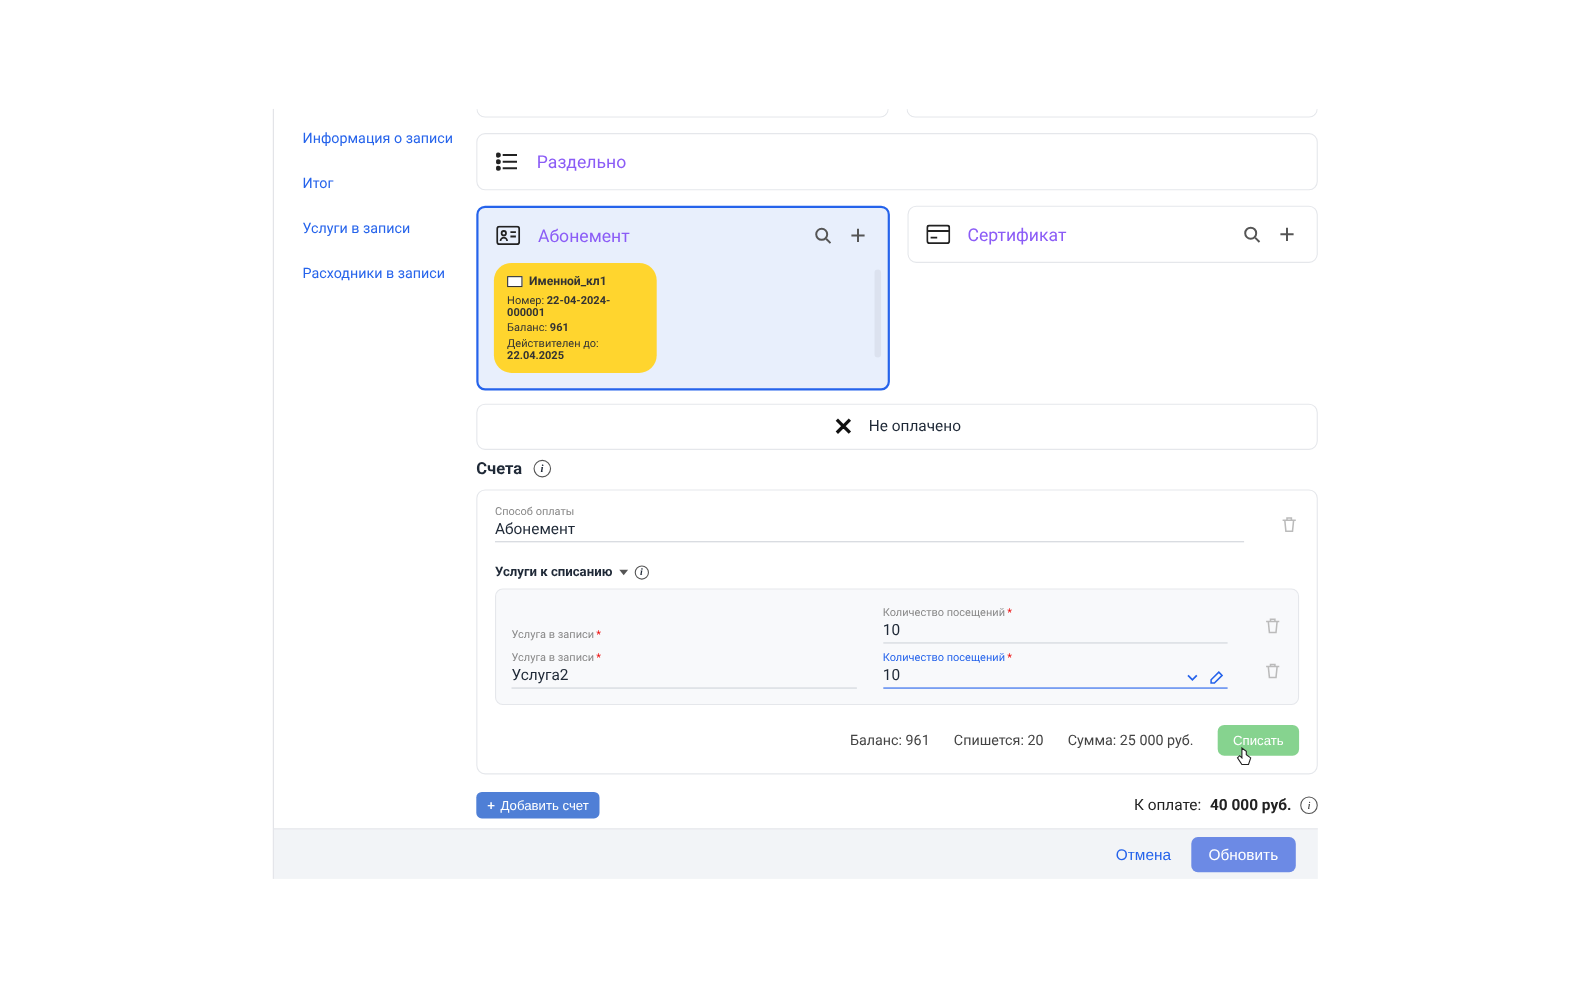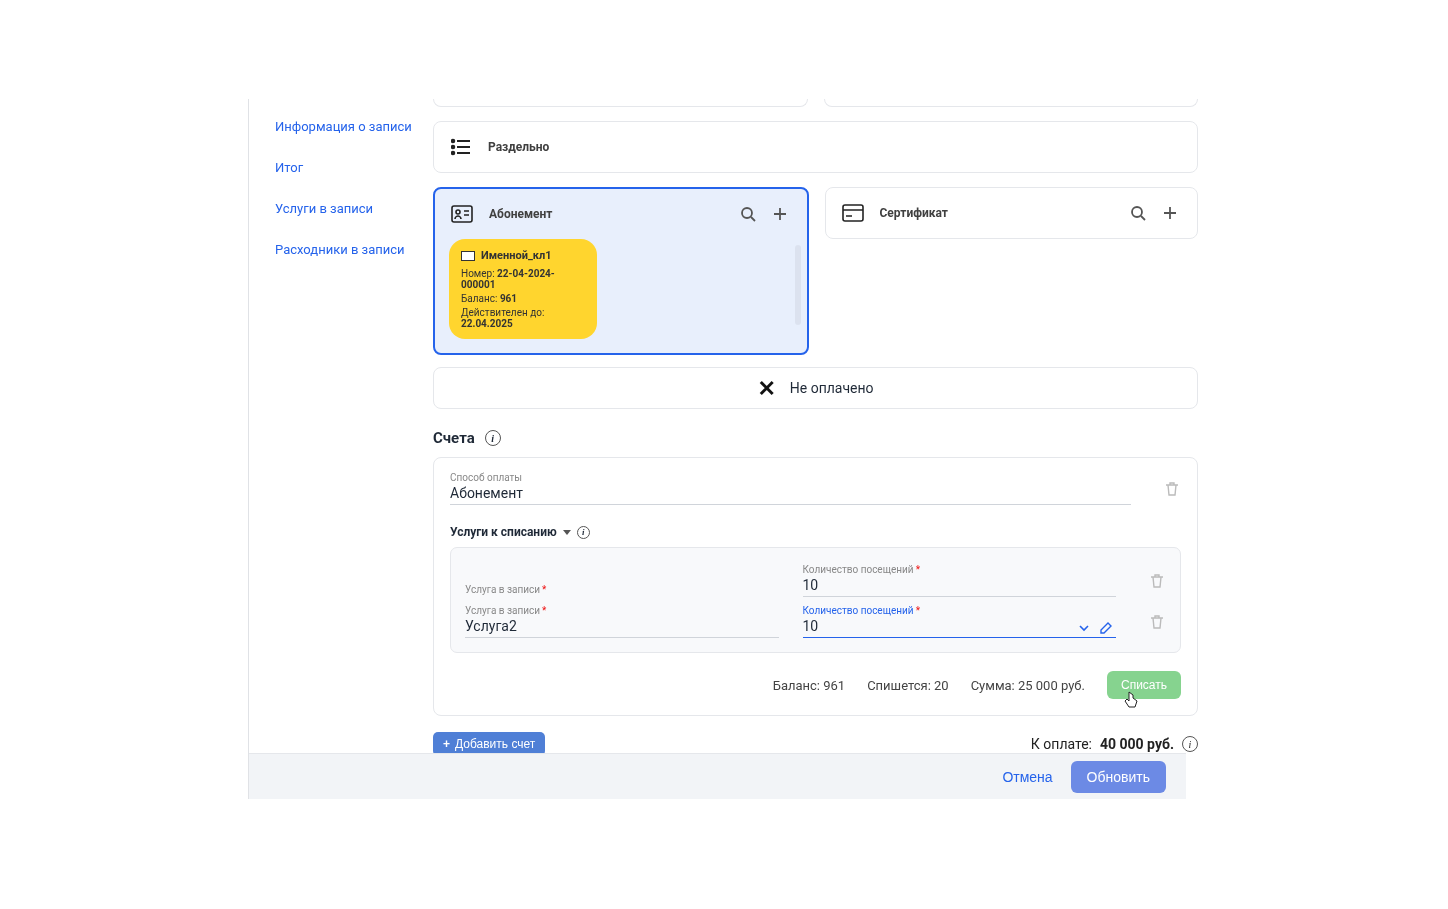--- a/index.html
+++ b/index.html
@@ -56,23 +56,22 @@
     border-bottom-left-radius: 8px;
     border-bottom-right-radius: 8px;
     border-top-left-radius: 0;
     border-top-right-radius: 0;
     border-top: none;
   }
   .card-header {
     display: flex;
     align-items: center;
     padding: 14px 16px;
-    font-size: 12px;
-    color: #404040;
-    font-weight: bold;
+    font-size: 16px;
+    color: #8b5cf6;
   }
   .card-header .icon {
     width: 22px; height: 22px;
     margin-right: 16px;
     display: inline-flex;
     align-items: center;
     justify-content: center;
   }
   .card-header .label { flex: 1; }
   .card-header .act {
@@ -128,21 +127,21 @@
     gap: 14px;
     font-size: 14px;
     color: #1f2937;
   }
   .x-icon {
     font-size: 22px;
     font-weight: 900;
     color: #111;
   }
   .section-title {
-    margin-top: 20px;
+    margin-top: 8px;
     font-size: 15px;
     font-weight: 700;
     color: #1f2937;
     display: flex;
     align-items: center;
     gap: 10px;
   }
   .info-circle {
     width: 16px; height: 16px; border: 1.5px solid #555; border-radius: 50%;
     display: inline-flex; align-items: center; justify-content: center;
@@ -262,21 +261,21 @@
   .topay {
     font-size: 14px;
     color: #222;
     display: flex;
     align-items: center;
     gap: 8px;
   }
   .topay b { font-weight: 700; }
   .footer-bar {
     position: absolute;
-    bottom: 0; left: 0; right: 12px;
+    bottom: 0; left: 0; right: 0;
     background: #f2f4f7;
     border-top: 1px solid #e5e7eb;
     height: 46px;
     display: flex;
     align-items: center;
     justify-content: flex-end;
     gap: 18px;
     padding-right: 20px;
   }
   .btn-link {

